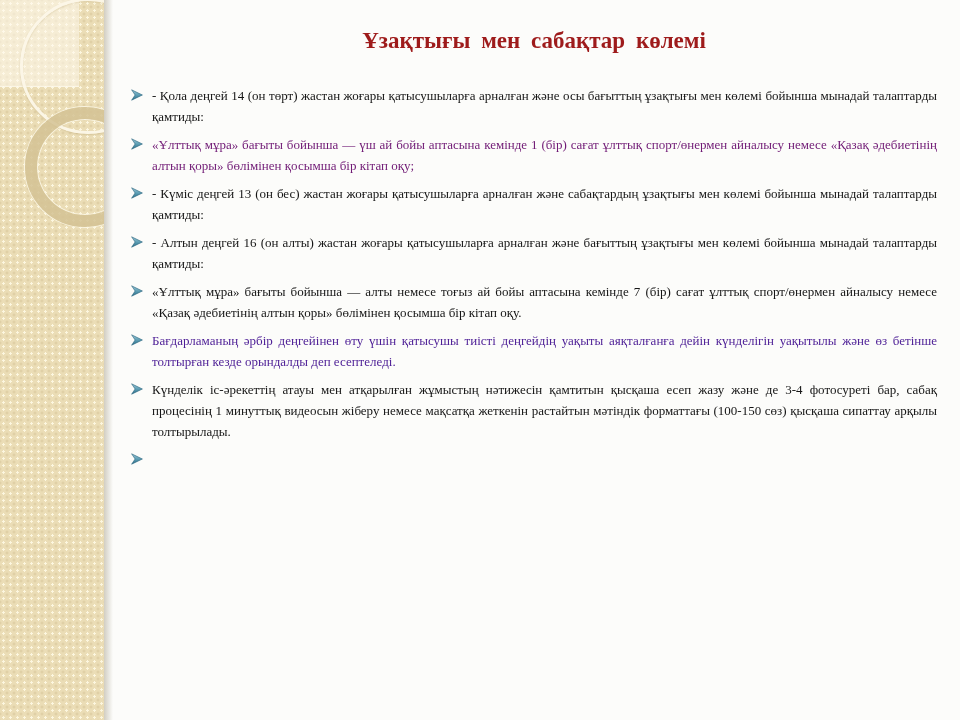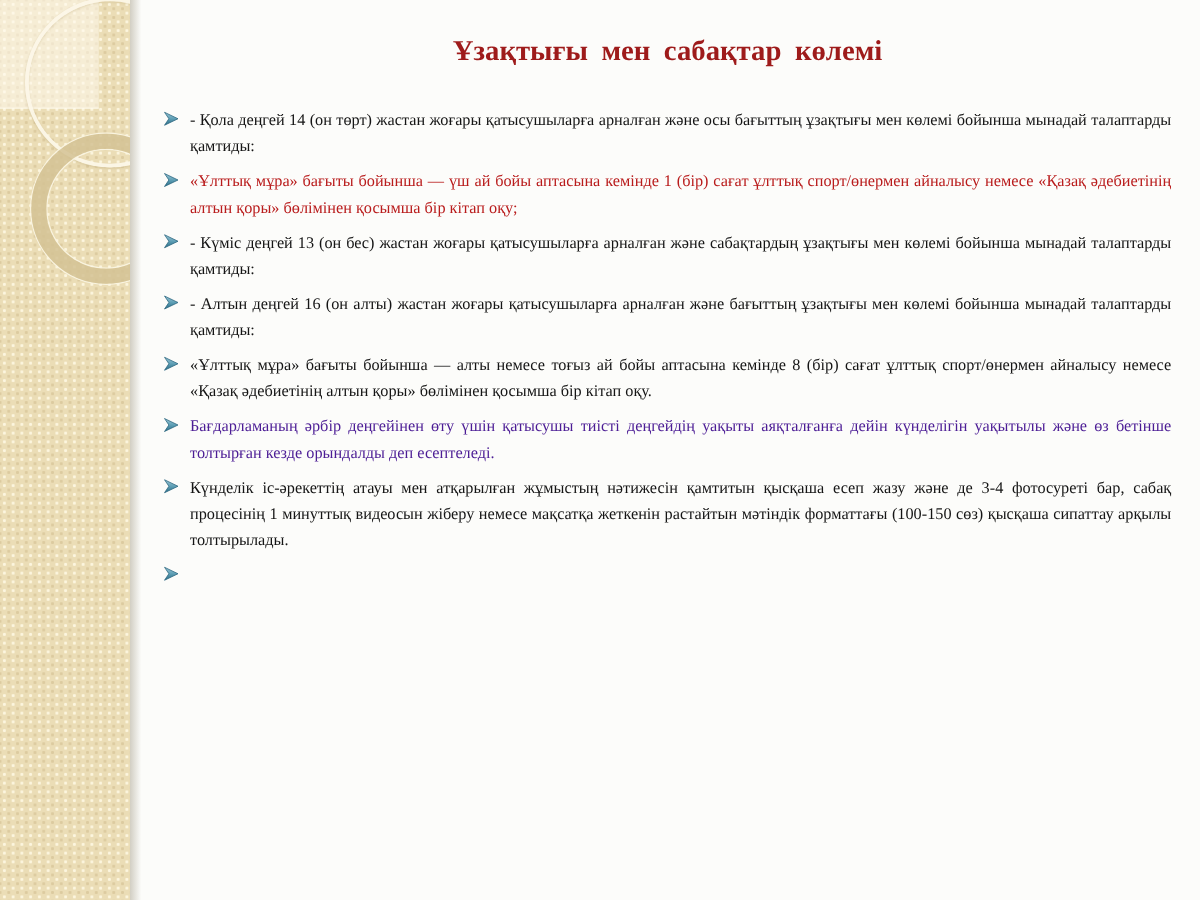--- a/index.html
+++ b/index.html
@@ -125,39 +125,39 @@
         <li class="bullet">
     <svg class="arrow-icon" viewBox="0 0 12 12">
       <path d="M0.6 0.8 L11.4 6 L0.6 11.2 L4.1 6 Z" fill="url(#arrowGrad)" stroke="#27637C" stroke-width="0.6" stroke-linejoin="round"></path>
     </svg>
     <span class="bullet-text" style="color: rgb(21, 21, 21);">- Қола деңгей 14 (он төрт) жастан жоғары қатысушыларға арналған және осы бағыттың ұзақтығы мен көлемі бойынша мынадай талаптарды қамтиды:</span>
   </li>
         <li class="bullet">
     <svg class="arrow-icon" viewBox="0 0 12 12">
       <path d="M0.6 0.8 L11.4 6 L0.6 11.2 L4.1 6 Z" fill="url(#arrowGrad)" stroke="#27637C" stroke-width="0.6" stroke-linejoin="round"></path>
     </svg>
-    <span class="bullet-text" style="color: #b91c1c;">«Ұлттық мұра» бағыты бойынша — үш ай бойы аптасына кемінде 1 (бір) сағат ұлттық спорт/өнермен айналысу немесе «Қазақ әдебиетінің алтын қоры» бөлімінен қосымша бір кітап оқу;</span>
+    <span class="bullet-text" style="color: #701a75;">«Ұлттық мұра» бағыты бойынша — үш ай бойы аптасына кемінде 1 (бір) сағат ұлттық спорт/өнермен айналысу немесе «Қазақ әдебиетінің алтын қоры» бөлімінен қосымша бір кітап оқу;</span>
   </li>
         <li class="bullet">
     <svg class="arrow-icon" viewBox="0 0 12 12">
       <path d="M0.6 0.8 L11.4 6 L0.6 11.2 L4.1 6 Z" fill="url(#arrowGrad)" stroke="#27637C" stroke-width="0.6" stroke-linejoin="round"></path>
     </svg>
     <span class="bullet-text" style="color: rgb(21, 21, 21);">- Күміс деңгей 13 (он бес) жастан жоғары қатысушыларға арналған және сабақтардың ұзақтығы мен көлемі бойынша мынадай талаптарды қамтиды:</span>
   </li>
         <li class="bullet">
     <svg class="arrow-icon" viewBox="0 0 12 12">
       <path d="M0.6 0.8 L11.4 6 L0.6 11.2 L4.1 6 Z" fill="url(#arrowGrad)" stroke="#27637C" stroke-width="0.6" stroke-linejoin="round"></path>
     </svg>
     <span class="bullet-text" style="color: rgb(21, 21, 21);">- Алтын деңгей 16 (он алты) жастан жоғары қатысушыларға арналған және бағыттың ұзақтығы мен көлемі бойынша мынадай талаптарды қамтиды:</span>
   </li>
         <li class="bullet">
     <svg class="arrow-icon" viewBox="0 0 12 12">
       <path d="M0.6 0.8 L11.4 6 L0.6 11.2 L4.1 6 Z" fill="url(#arrowGrad)" stroke="#27637C" stroke-width="0.6" stroke-linejoin="round"></path>
     </svg>
-    <span class="bullet-text" style="color: rgb(21, 21, 21);">«Ұлттық мұра» бағыты бойынша — алты немесе тоғыз ай бойы аптасына кемінде 8 (бір) сағат ұлттық спорт/өнермен айналысу немесе «Қазақ әдебиетінің алтын қоры» бөлімінен қосымша бір кітап оқу.</span>
+    <span class="bullet-text" style="color: rgb(21, 21, 21);">«Ұлттық мұра» бағыты бойынша — алты немесе тоғыз ай бойы аптасына кемінде 7 (бір) сағат ұлттық спорт/өнермен айналысу немесе «Қазақ әдебиетінің алтын қоры» бөлімінен қосымша бір кітап оқу.</span>
   </li>
         <li class="bullet">
     <svg class="arrow-icon" viewBox="0 0 12 12">
       <path d="M0.6 0.8 L11.4 6 L0.6 11.2 L4.1 6 Z" fill="url(#arrowGrad)" stroke="#27637C" stroke-width="0.6" stroke-linejoin="round"></path>
     </svg>
     <span class="bullet-text" style="color: #4c1d95;">Бағдарламаның әрбір деңгейінен өту үшін қатысушы тиісті деңгейдің уақыты аяқталғанға дейін күнделігін уақытылы және өз бетінше толтырған кезде орындалды деп есептеледі.</span>
   </li>
         <li class="bullet">
     <svg class="arrow-icon" viewBox="0 0 12 12">
       <path d="M0.6 0.8 L11.4 6 L0.6 11.2 L4.1 6 Z" fill="url(#arrowGrad)" stroke="#27637C" stroke-width="0.6" stroke-linejoin="round"></path>

